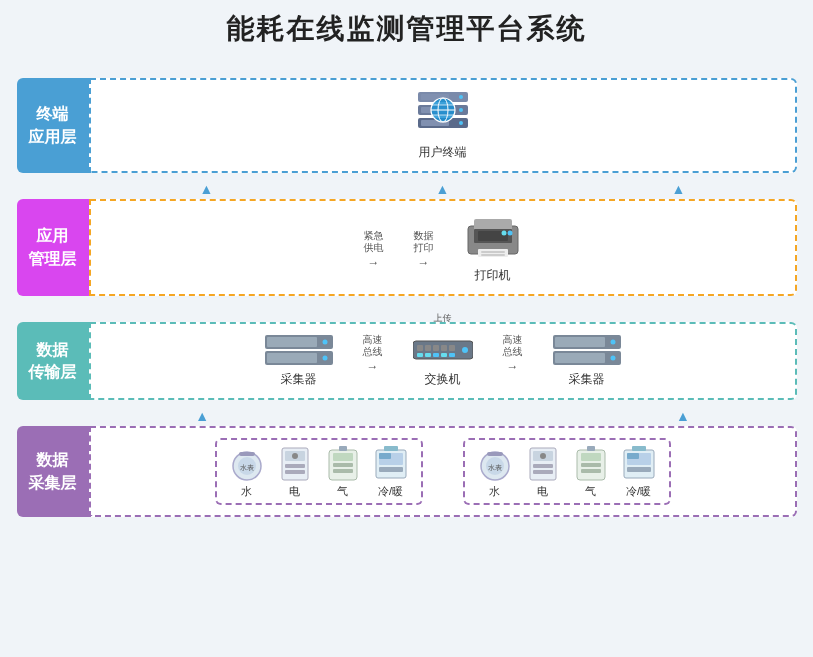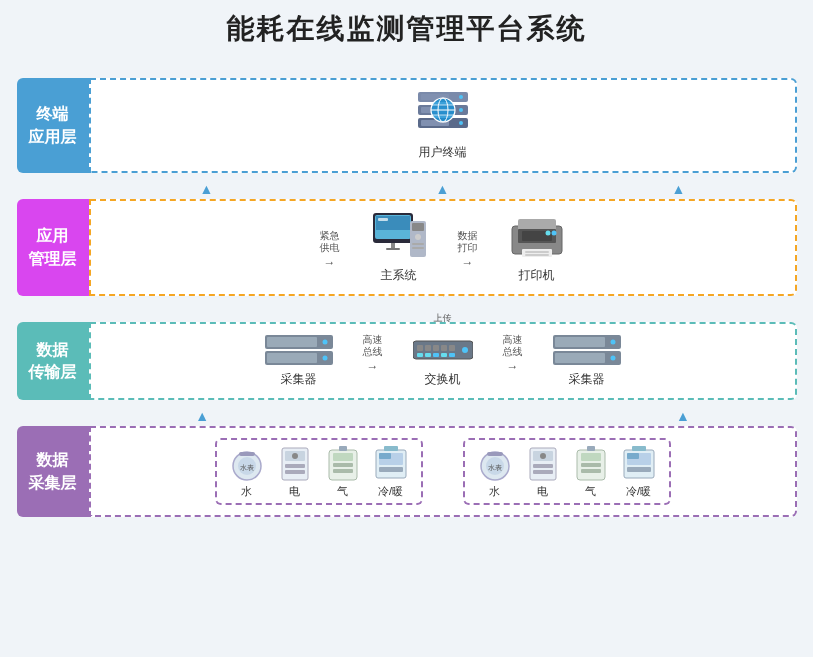--- a/index.html
+++ b/index.html
@@ -222,38 +222,20 @@
     <div class="layer-label orange">应用<br>管理层</div>
     <div class="layer-content orange-border">
       <div class="layer-items">
 
 
         <div class="conn-arrow">
           <span class="conn-label">紧急<br>供电</span>
           <span class="arrow-right">→</span>
         </div>
 
-        <div class="device-item">
-          <svg width="58" height="52" viewBox="0 0 58 52">
-
-            <rect x="3" y="2" width="40" height="30" rx="3" fill="#2a2a3a"></rect>
-            <rect x="5" y="4" width="36" height="24" rx="2" fill="#5ab4d8"></rect>
-            <rect x="6" y="5" width="34" height="14" fill="#3a8cbb"></rect>
-            <rect x="8" y="7" width="10" height="3" rx="1" fill="#fff" opacity="0.7"></rect>
-            <rect x="21" y="32" width="4" height="5" fill="#888"></rect>
-            <rect x="16" y="37" width="14" height="2" rx="1" fill="#777"></rect>
-
-            <rect x="40" y="10" width="16" height="36" rx="2" fill="#b0b8c8"></rect>
-            <rect x="42" y="12" width="12" height="8" rx="1" fill="#888"></rect>
-            <circle cx="48" cy="26" r="3" fill="#ccc"></circle>
-            <rect x="42" y="32" width="12" height="2" rx="1" fill="#aaa"></rect>
-            <rect x="42" y="36" width="12" height="2" rx="1" fill="#aaa"></rect>
-          </svg>
-          <span class="device-label">主系统</span>
-        </div>
 
         <div class="conn-arrow">
           <span class="conn-label">数据<br>打印</span>
           <span class="arrow-right">→</span>
         </div>
 
         <div class="device-item">
           <svg width="58" height="52" viewBox="0 0 58 52">
             <rect x="4" y="15" width="50" height="28" rx="3" fill="#888"></rect>
             <rect x="4" y="15" width="50" height="28" rx="3" fill="none" stroke="#666" stroke-width="1"></rect>

